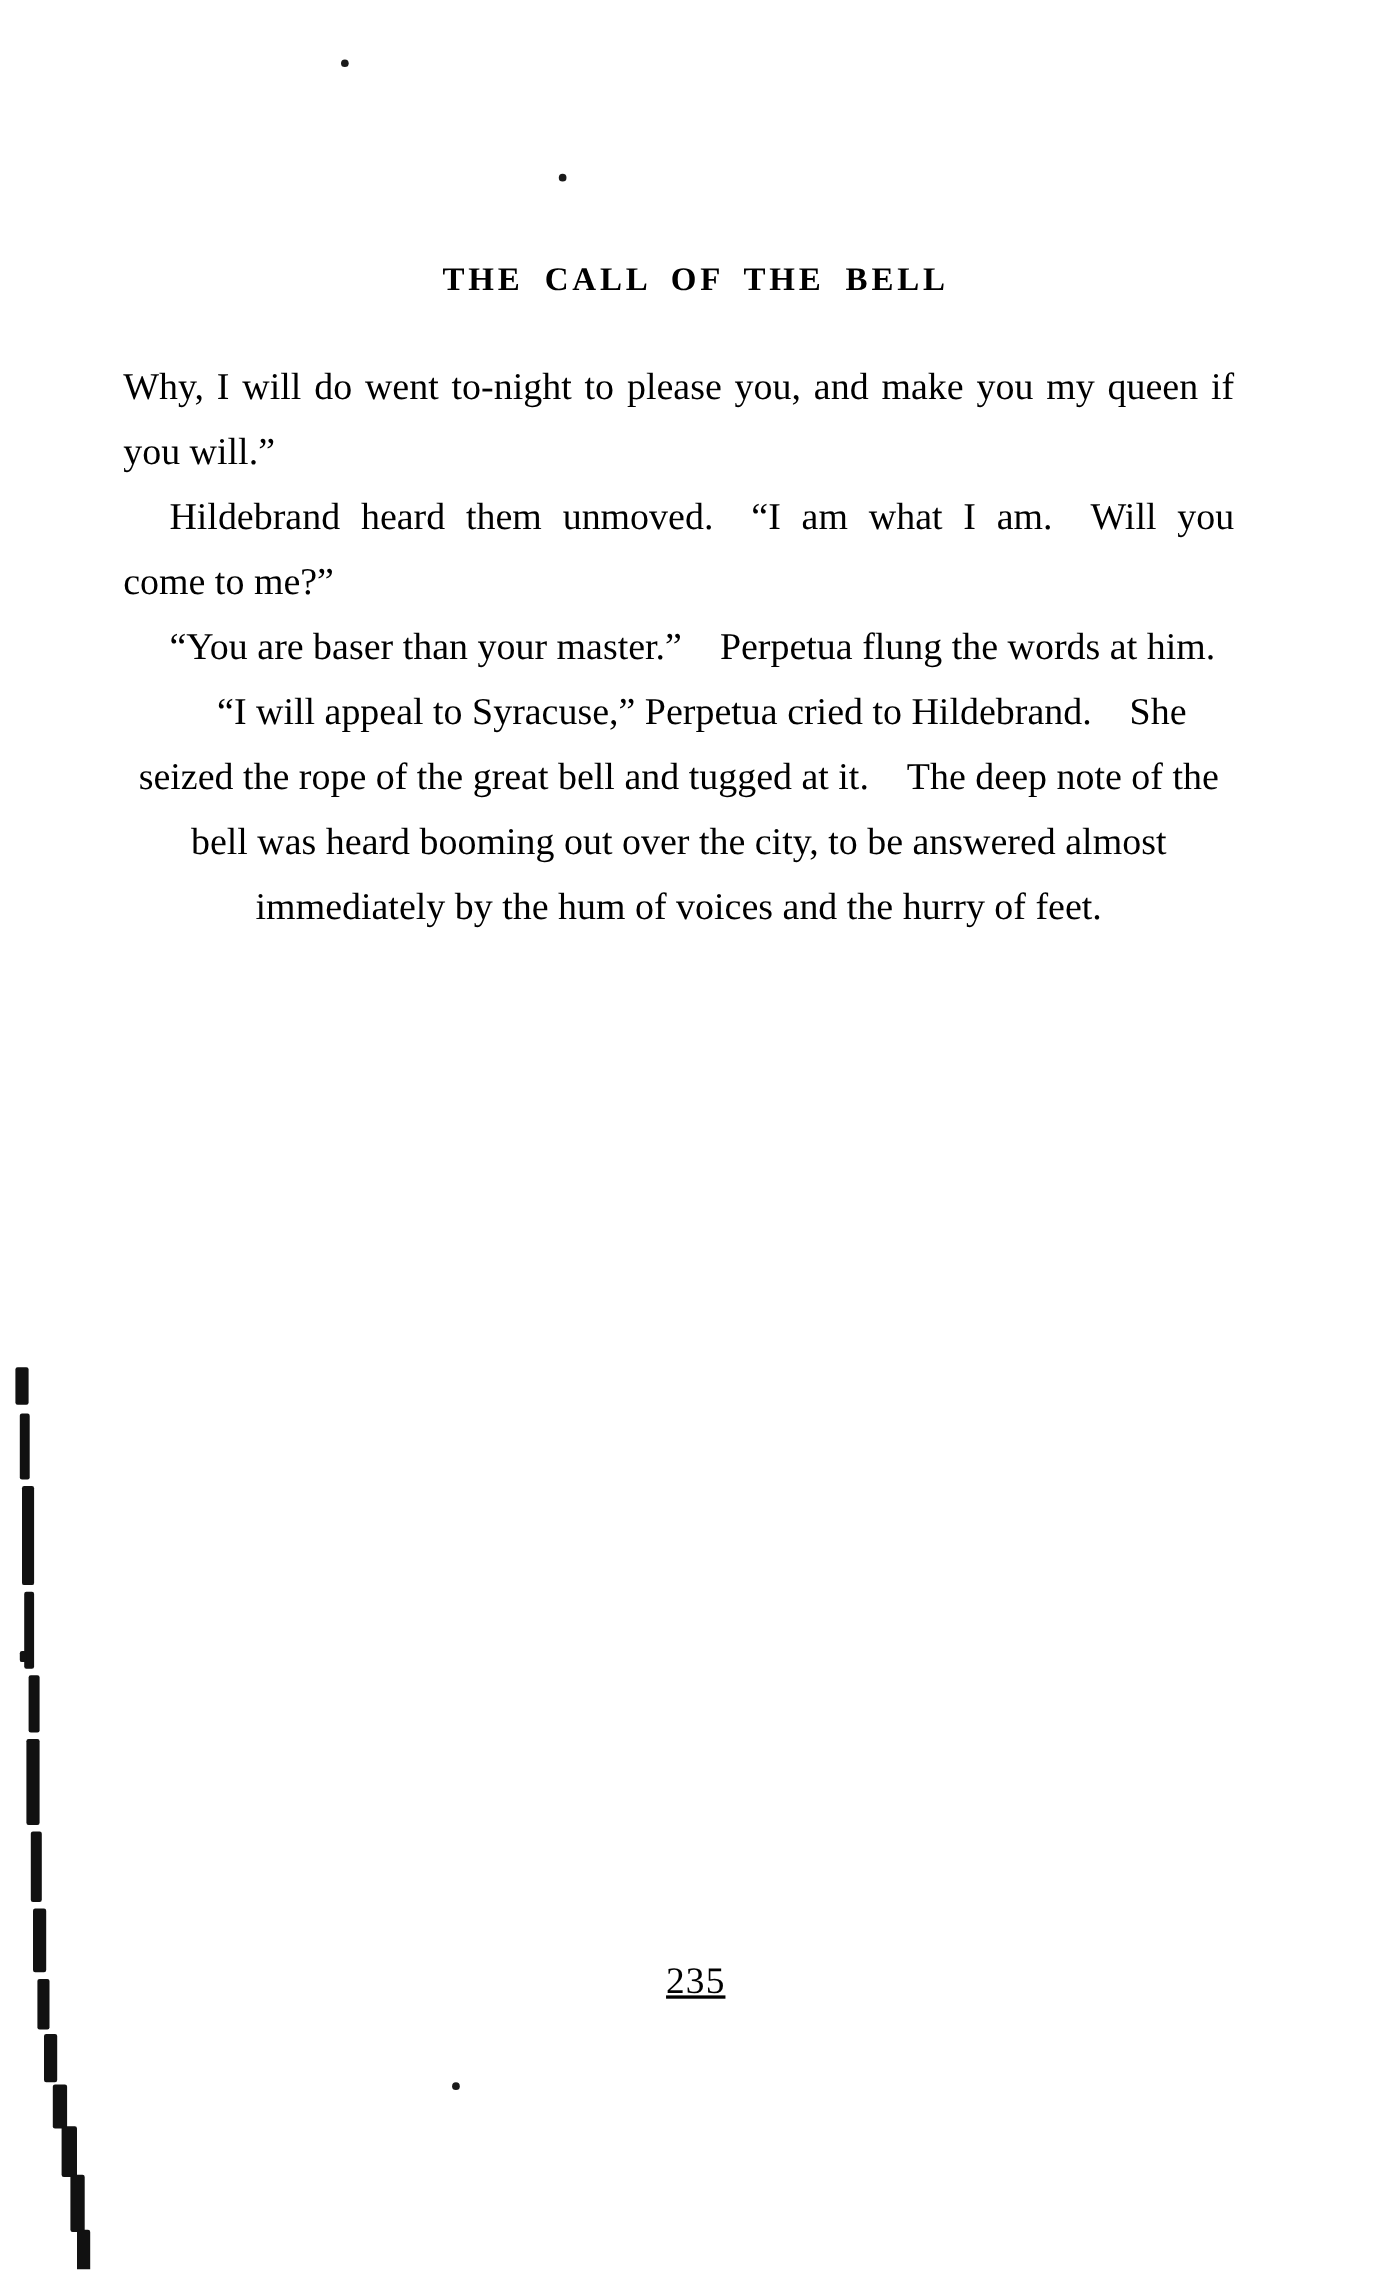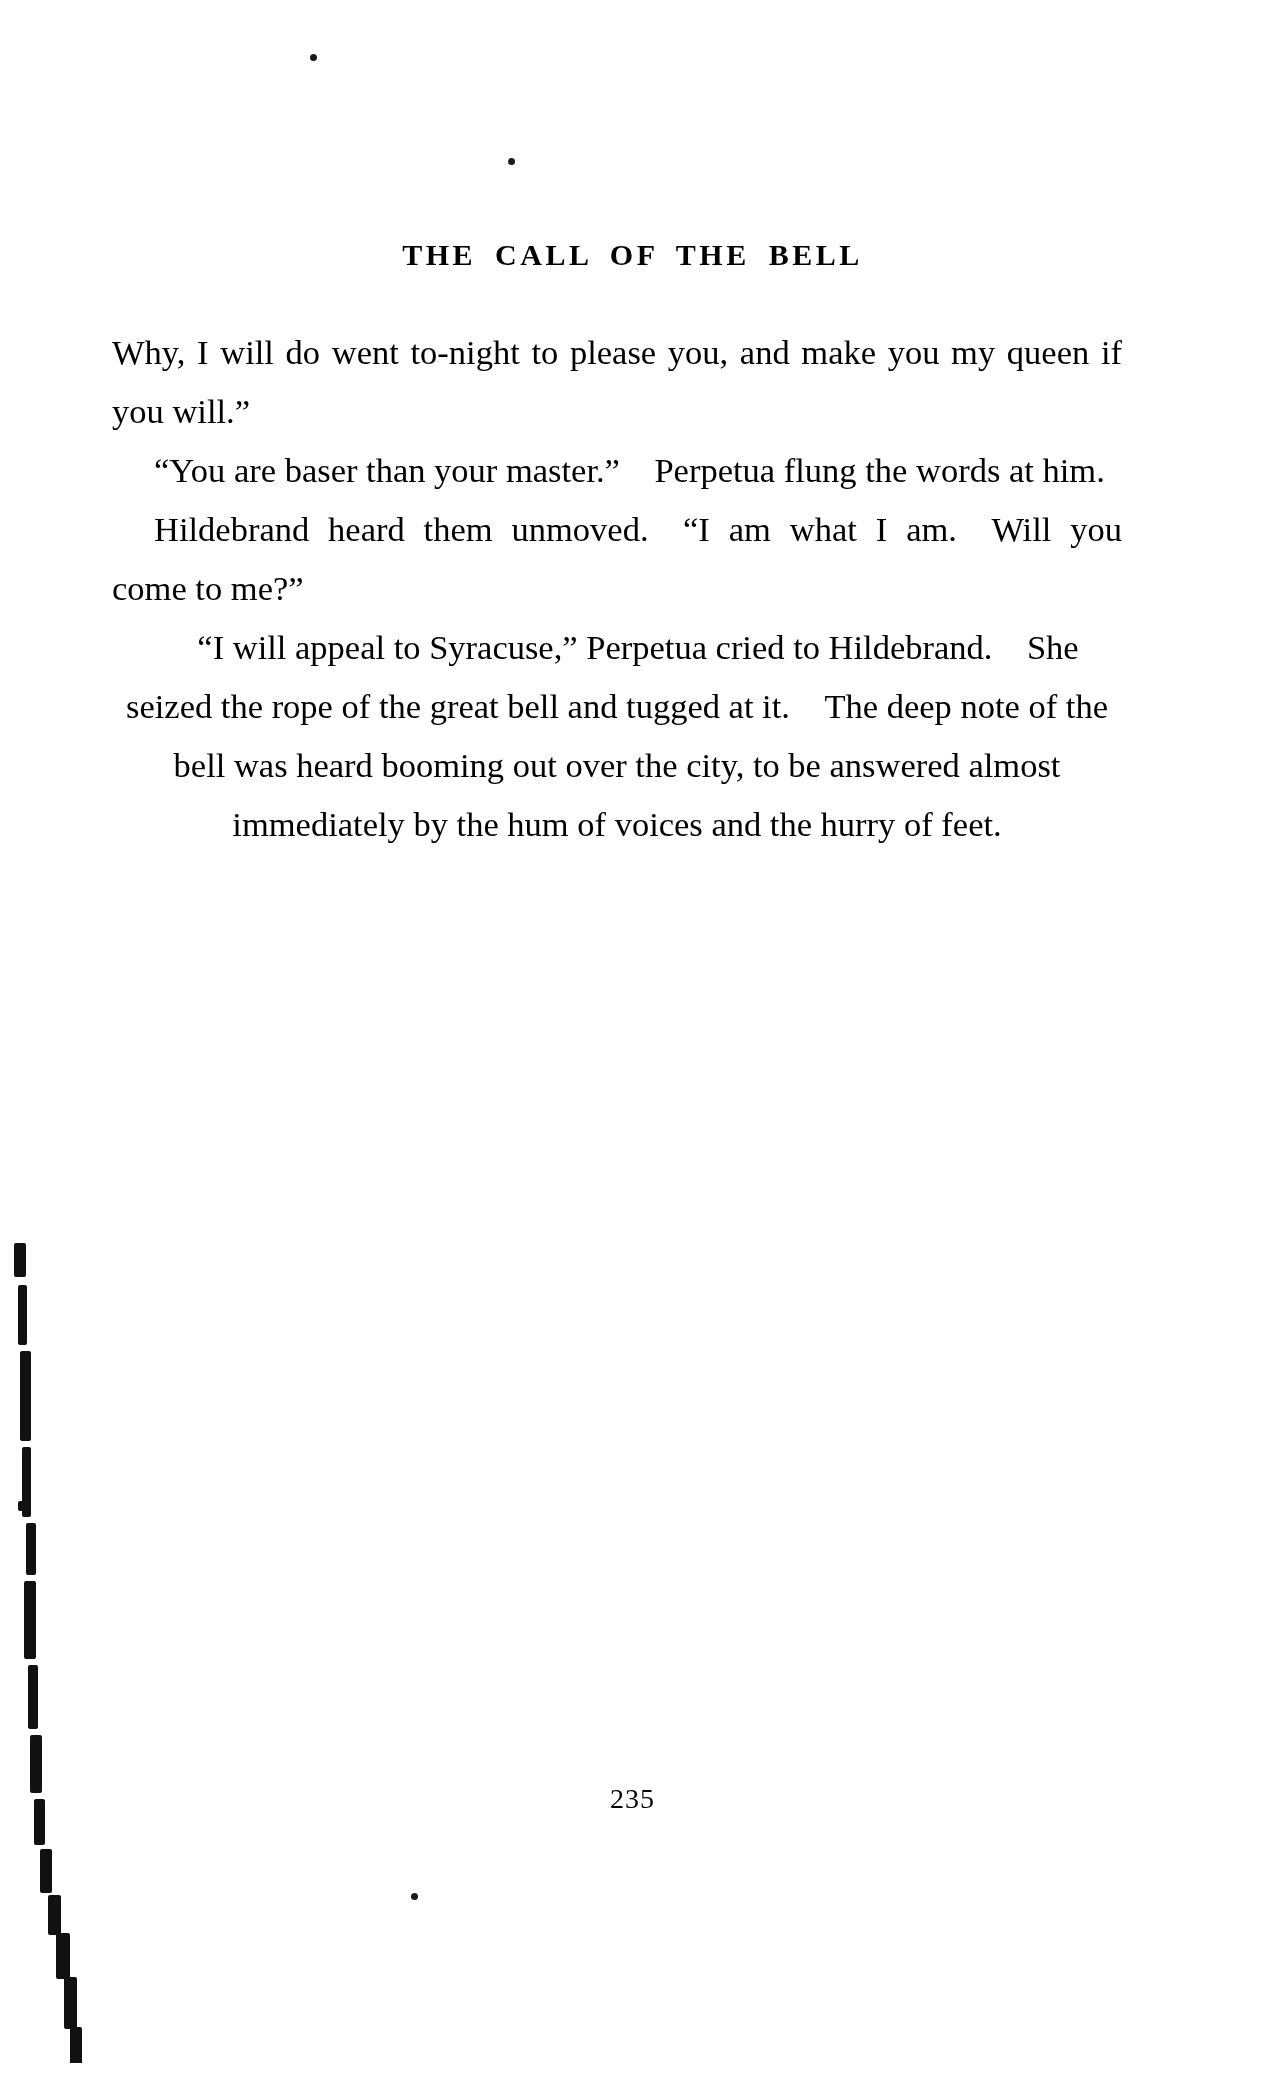--- a/index.html
+++ b/index.html
@@ -84,22 +84,23 @@
   .para:last-of-type {
     text-align: center;
   }
 
   .folio {
     position: absolute;
     top: 1735px;
     left: 0;
     width: 100%;
     text-align: center;
-    font-size: 28px;
+    font-size: 34px;
     letter-spacing: 1px;
+    text-decoration: underline;
   }
 </style>
 </head>
 <body>
 
 <div class="page">
 
   <div class="speck speck-top-left"></div>
   <div class="speck speck-top-mid"></div>
   <div class="speck speck-bottom"></div>
@@ -120,20 +121,20 @@
     <i style="left:56px;  top:700px;  width:14px; height:46px;"></i>
     <i style="left:64px;  top:744px;  width:13px; height:52px;"></i>
     <i style="left:70px;  top:794px;  width:12px; height:40px;"></i>
     <i style="left:18px;  top:268px;  width:6px;  height:10px;"></i>
   </div>
 
   <div class="running-head">THE CALL OF THE BELL</div>
 
   <div class="body-text">
     <p class="para">Why, I will do went to-night to please you, and make you my queen if you will.”</p>
+    <p class="para indent">Hildebrand heard them unmoved. “I am what I am. Will you come to me?”</p>
     <p class="para indent">“You are baser than your master.” Perpetua flung the words at him.</p>
-    <p class="para indent">Hildebrand heard them unmoved. “I am what I am. Will you come to me?”</p>
     <p class="para indent">“I will appeal to Syracuse,” Perpetua cried to Hildebrand. She seized the rope of the great bell and tugged at it. The deep note of the bell was heard booming out over the city, to be answered almost immediately by the hum of voices and the hurry of feet.</p>
   </div>
 
   <div class="folio">235</div>
 
 </div>
 
 </body></html>

